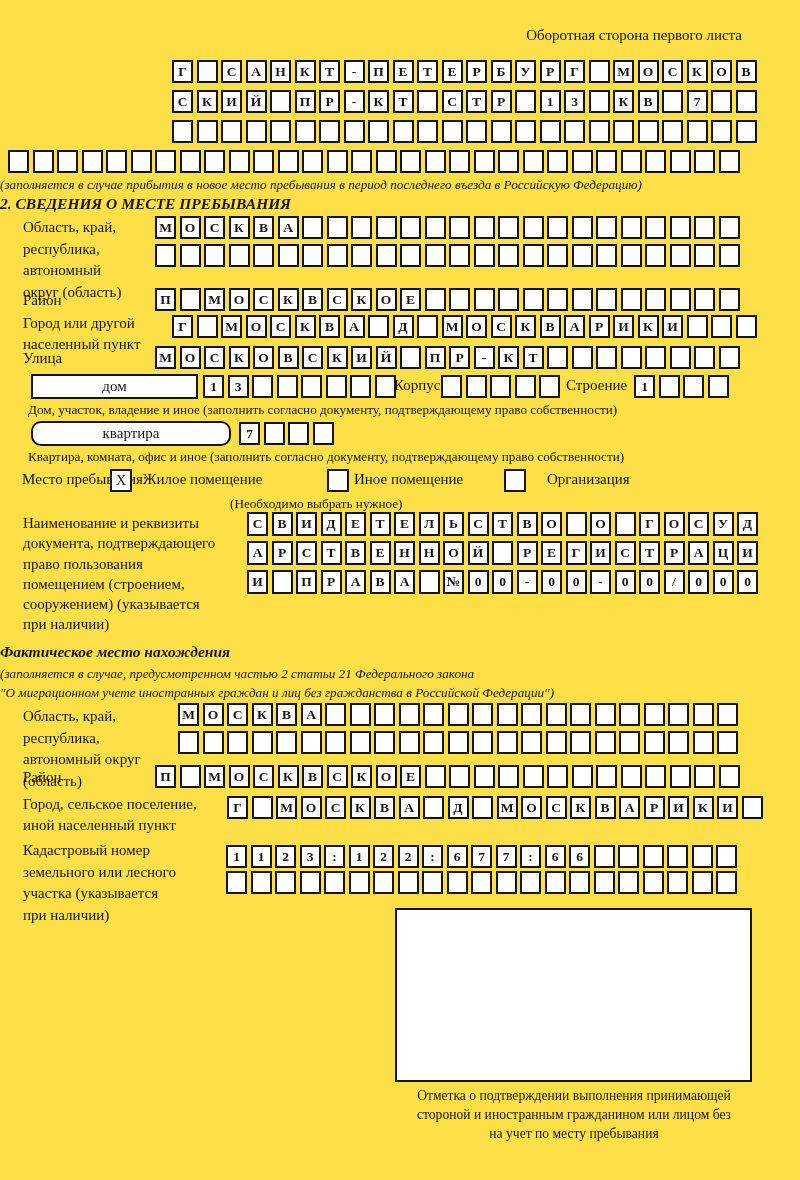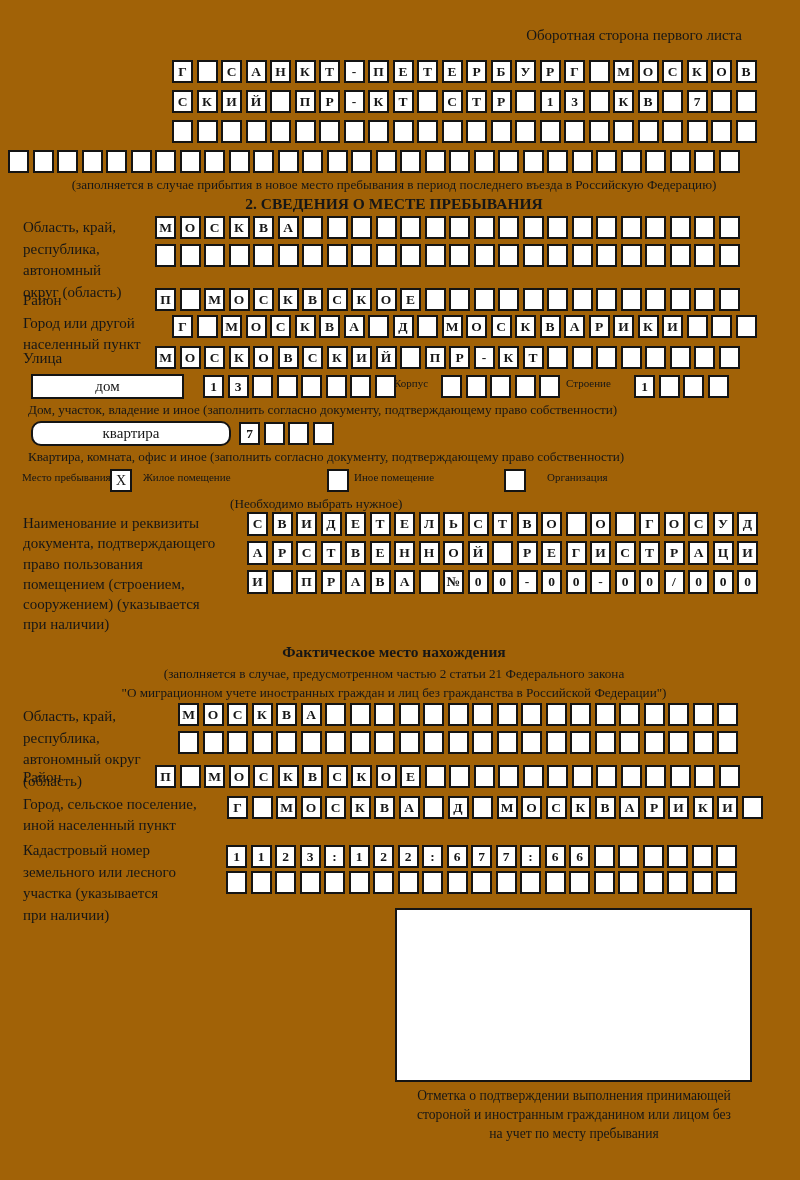--- a/index.html
+++ b/index.html
@@ -1,33 +1,33 @@
 <!DOCTYPE html>
 <html><head>
 <meta charset="utf-8">
 <style>
   html,body{margin:0;padding:0;background:#fff;}
-  #page{position:relative;width:800px;height:1180px;background:#a16207;
+  #page{position:relative;width:800px;height:1180px;background:#fde047;
         font-family:"Liberation Serif","DejaVu Serif",serif;color:#161616;overflow:hidden;}
   .abs{position:absolute;}
   .side-note{font-size:15px;}
   .label-block{font-size:15px;line-height:21.5px;white-space:nowrap;}
   .cellrow{position:absolute;display:flex;gap:3.5px;}
   .cell{width:21px;height:23px;box-sizing:border-box;border:2px solid #141414;
         display:flex;align-items:center;justify-content:center;
         font-size:13.5px;font-weight:bold;background:#fff;flex:0 0 auto;}
   .doc .cell{height:24px;}
   .widebox{position:absolute;box-sizing:border-box;border:2px solid #141414;
         display:flex;align-items:center;justify-content:center;font-size:15px;background:#fff;}
   .checkbox{position:absolute;width:22px;height:23px;box-sizing:border-box;border:2px solid #141414;
         display:flex;align-items:center;justify-content:center;font-size:14px;background:#fff;}
   .caption{font-size:13.2px;white-space:nowrap;}
-  .center{left:0;right:12px;text-align:center;}
+  .center{left:0;right:12px;text-align:left;font-style:italic;}
   .h-bold{font-size:15.5px;font-weight:bold;}
-  .opt-label{font-size:11px;white-space:nowrap;}
+  .opt-label{font-size:15px;white-space:nowrap;}
   .bigbox{position:absolute;box-sizing:border-box;border:2.5px solid #141414;background:#fff;}
   .stamp-note{font-size:13.6px;line-height:19.2px;text-align:center;}
 </style>
 </head>
 <body>
 
 <div id="page">
 
   <div class="abs side-note" style="top:27px;right:58px;">Оборотная сторона первого листа</div>
 
@@ -284,21 +284,21 @@
       <div class="cell"></div>
       <div class="cell"></div>
       <div class="cell"></div>
       <div class="cell"></div>
       <div class="cell"></div>
       <div class="cell"></div>
       <div class="cell"></div>
       <div class="cell"></div>
     </div>
 
-  <div class="widebox" style="left:31px;top:374px;width:153px;height:25px;">дом</div>
+  <div class="widebox" style="left:31px;top:374px;width:167px;height:25px;">дом</div>
   <div class="cellrow" style="left:203px;top:375px;">
       <div class="cell">1</div>
       <div class="cell">3</div>
       <div class="cell"></div>
       <div class="cell"></div>
       <div class="cell"></div>
       <div class="cell"></div>
       <div class="cell"></div>
       <div class="cell"></div>
     </div>

